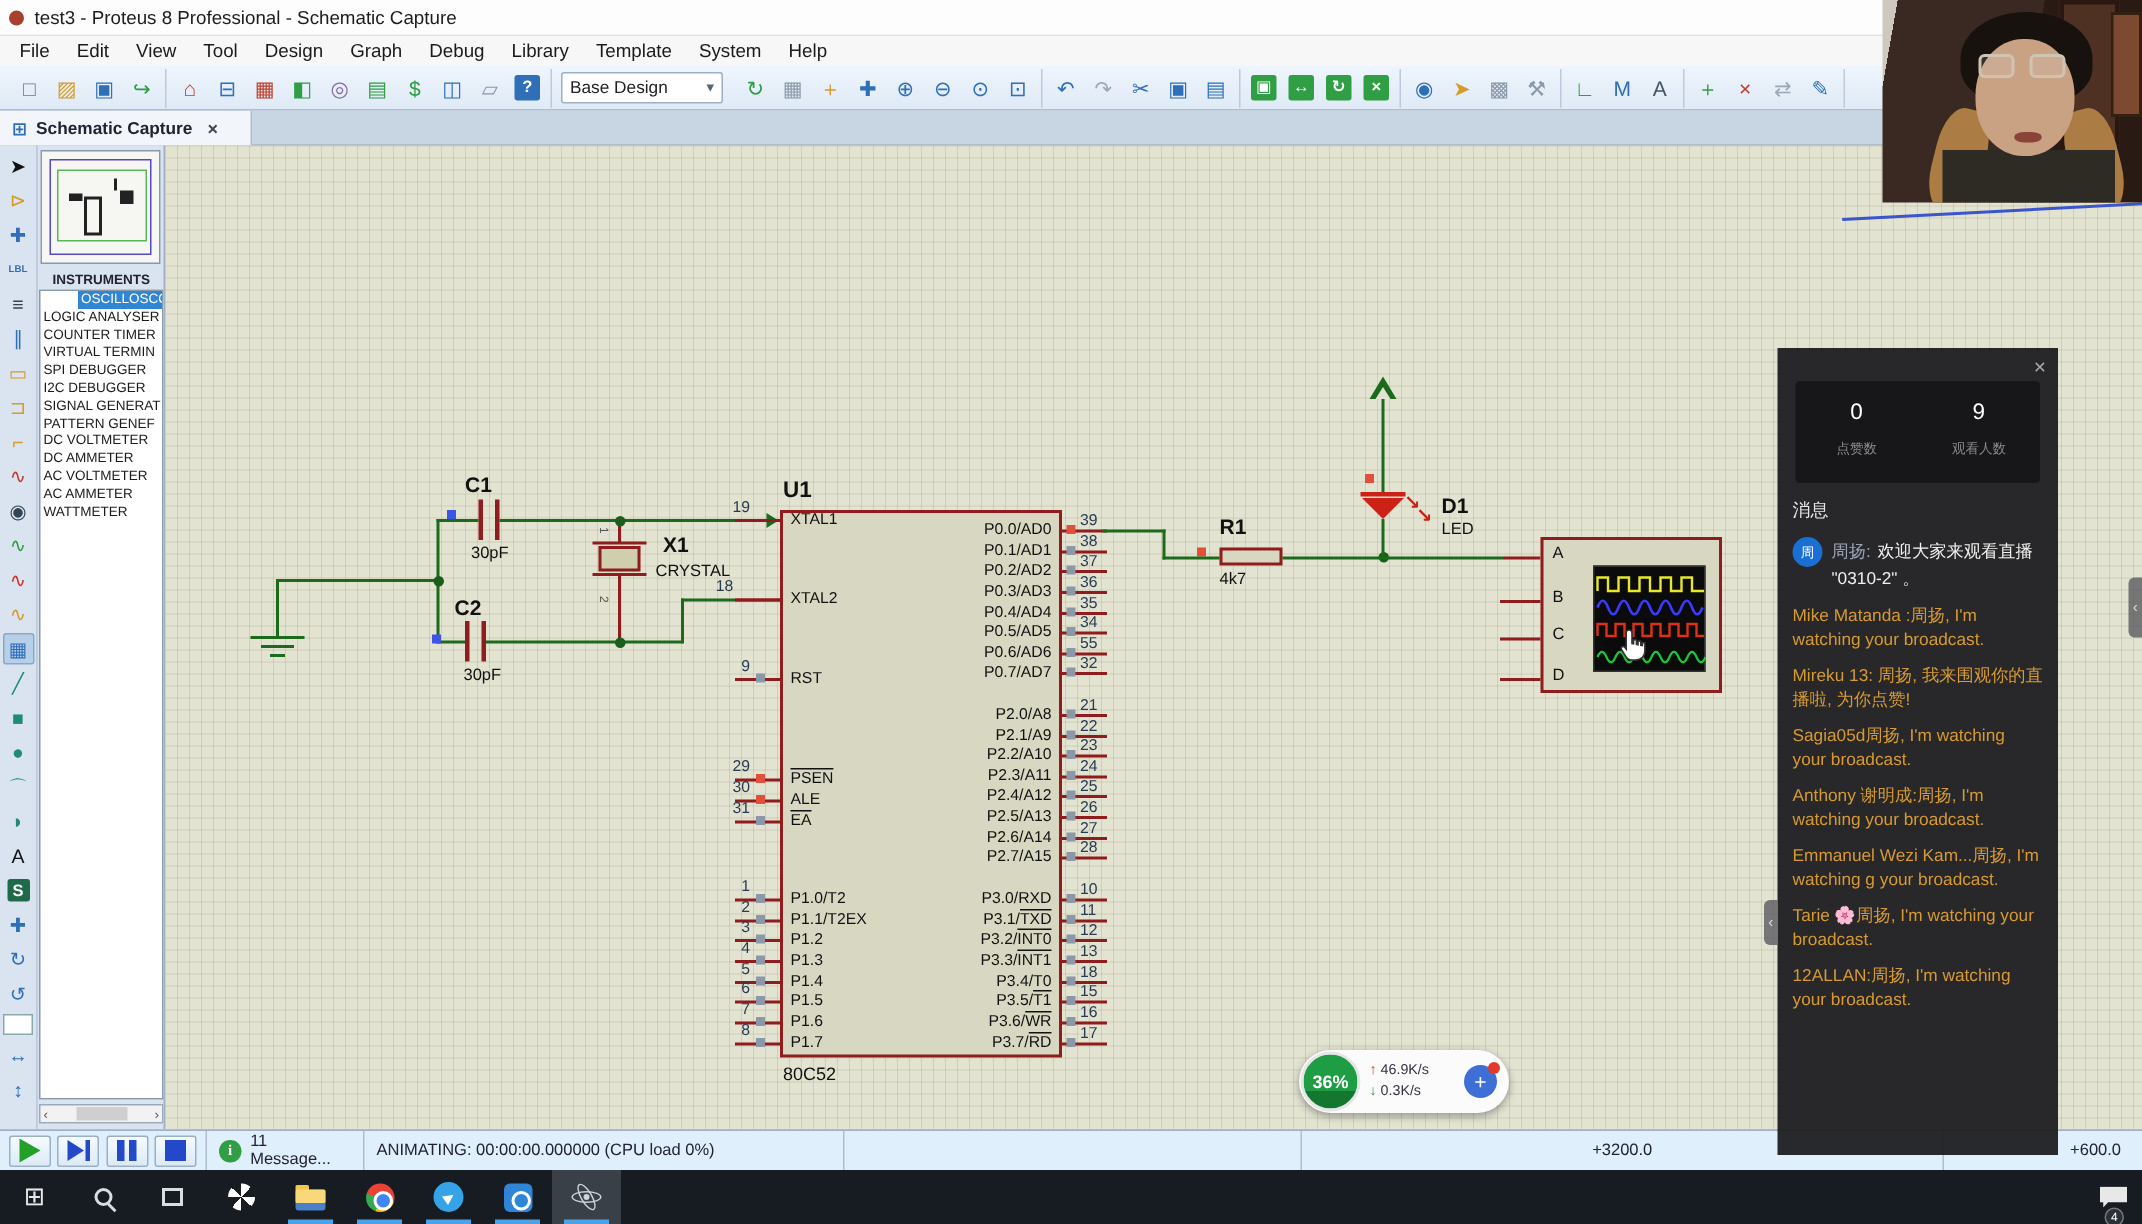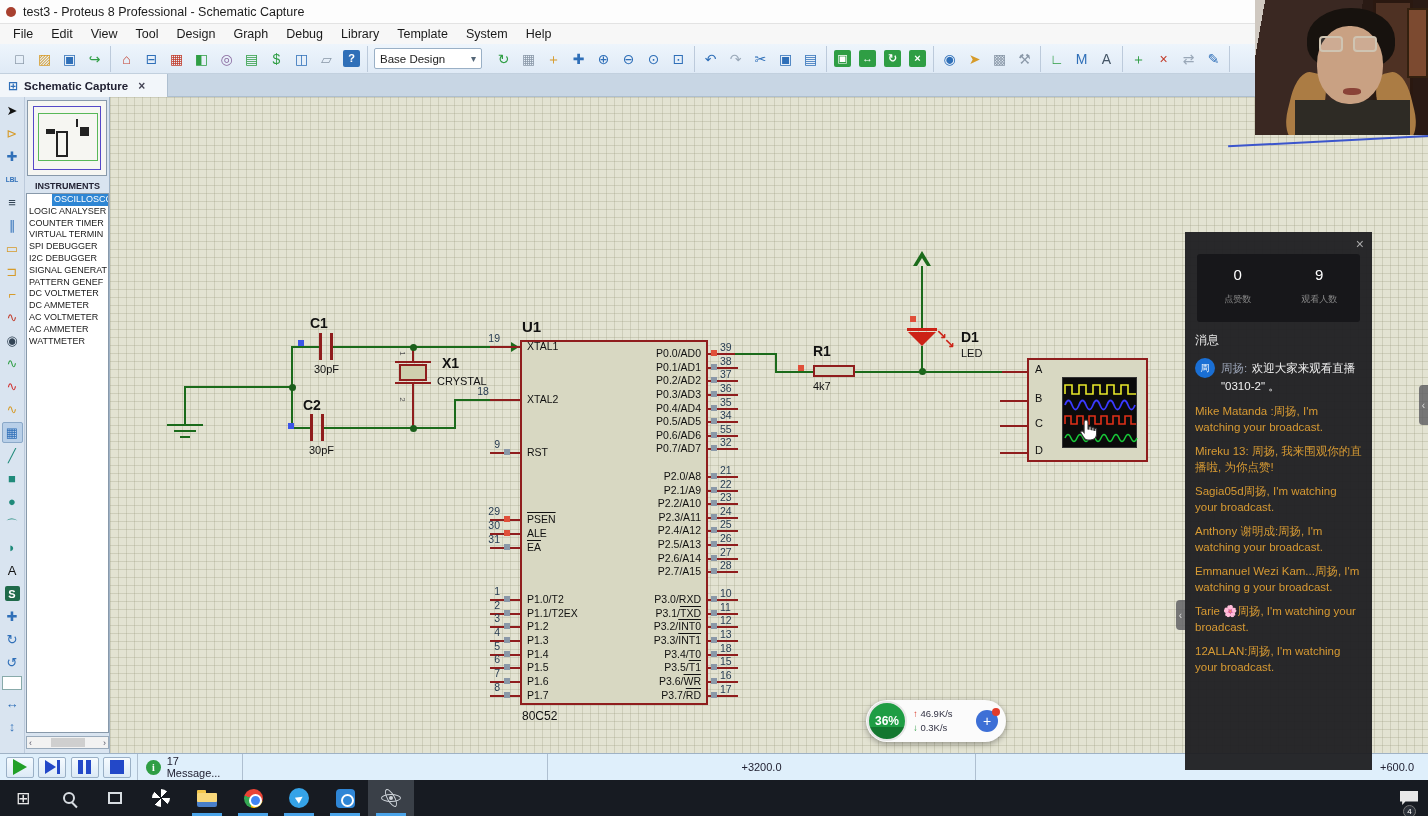--- a/index.html
+++ b/index.html
@@ -787,21 +787,24 @@
         <div class="ctl ctl-pause">
           <i></i>
           <b></b>
         </div>
         <div class="ctl ctl-stop">
           <i></i>
         </div>
       </div>
     <div class="sseg" style="width:105px;">
       <div id="info-dot">i</div>
-      <span>17 Message...</span>
+      <span>11 Message...</span>
+    </div>
+    <div class="sseg" style="width:320px;">
+      <span>ANIMATING: 00:00:00.000000 (CPU load 0%)</span>
     </div>
     <div class="sseg" style="width:305px;"></div>
     <div class="sseg" style="width:428px;justify-content:center;">
       <span>+3200.0</span>
     </div>
     <div class="sseg" style="flex:1;justify-content:flex-end;padding-right:14px;border-right:none;">
       <span>+600.0</span>
     </div>
   </div>
 

